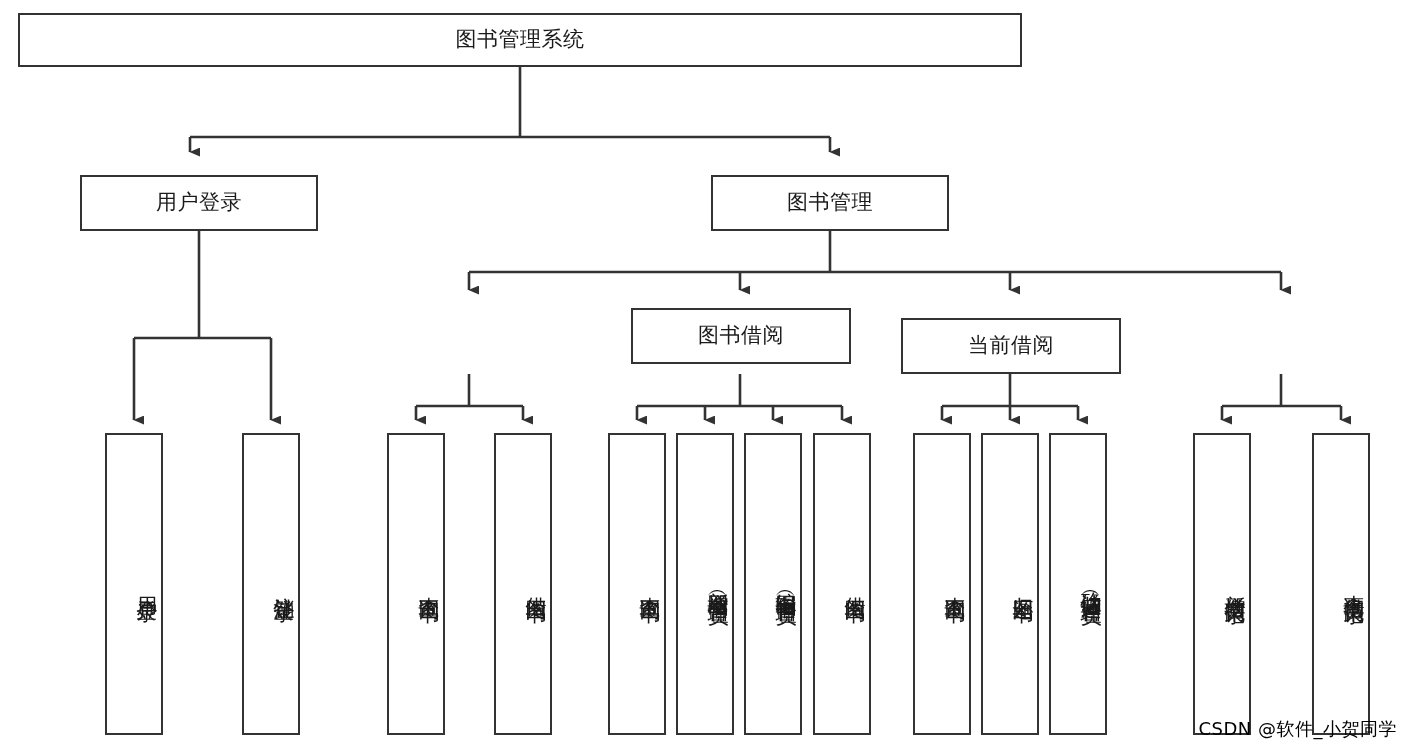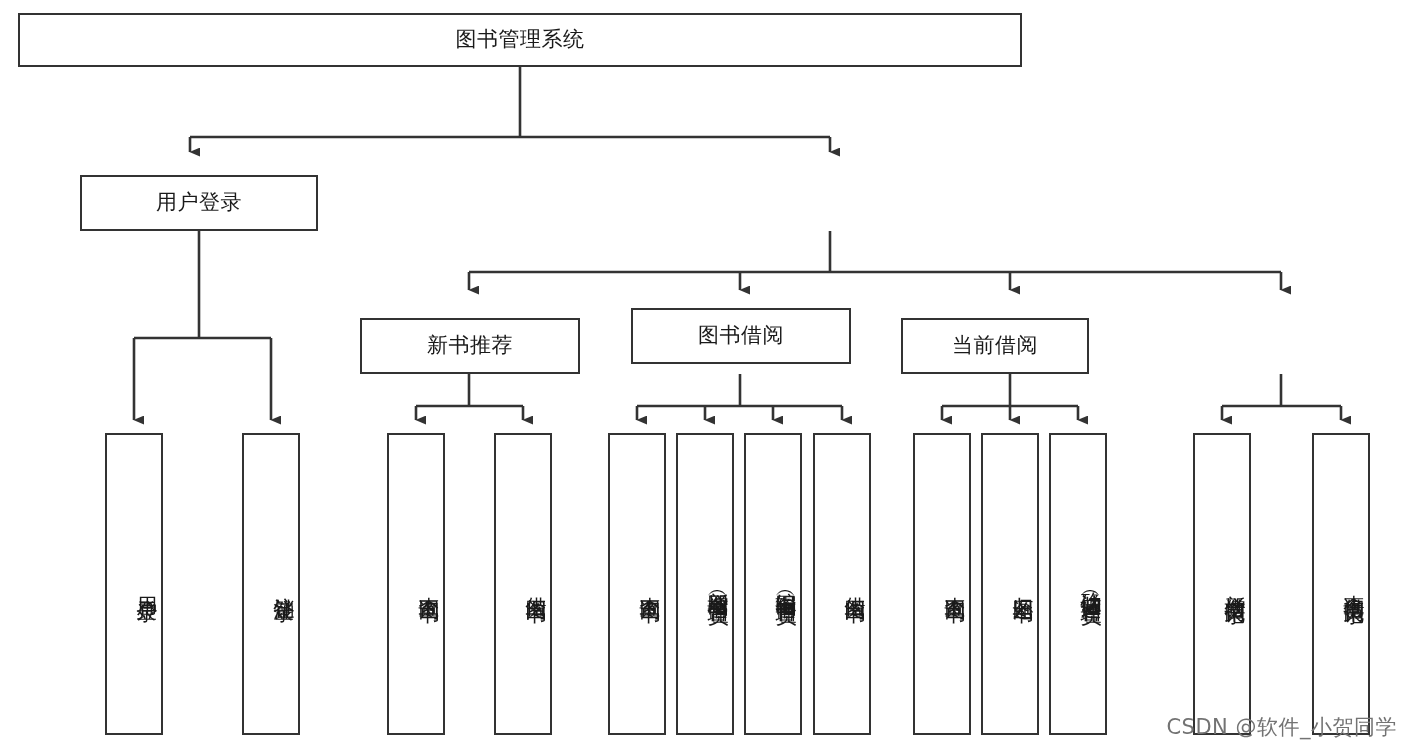--- a/index.html
+++ b/index.html
@@ -54,22 +54,22 @@
     justify-content: center;
   }
   .node .label {
     display: block;
     text-align: center;
   }
   #watermark {
     position: absolute;
     right: 8px;
     bottom: 6px;
-    font-size: 21px;
-    color: #737373;
+    font-size: 18px;
+    color: #000000;
     letter-spacing: 0.5px;
     white-space: nowrap;
     user-select: none;
   }
 </style>
 </head>
 <body>
 
 <div id="diagram-root">
 
@@ -124,28 +124,28 @@
     </g>
   </svg>
 
   <div class="node horizontal" style="left:18px; top:13px; width:1004px; height:54px;">
     <span class="label">图书管理系统</span>
   </div>
 
   <div class="node horizontal" style="left:80px; top:175px; width:238px; height:56px;">
     <span class="label">用户登录</span>
   </div>
+  <div class="node horizontal" style="left:711px; top:175px; width:238px; height:56px;">
+    <span class="label">图书管理</span>
+  </div>
 
-  <div class="node horizontal" style="left:360px; top:318px; width:220px; height:56px;">
-    <span class="label">新书推荐</span>
-  </div>
   <div class="node horizontal" style="left:631px; top:308px; width:220px; height:56px;">
     <span class="label">图书借阅</span>
   </div>
-  <div class="node horizontal" style="left:901px; top:318px; width:188px; height:56px;">
+  <div class="node horizontal" style="left:901px; top:318px; width:220px; height:56px;">
     <span class="label">当前借阅</span>
   </div>
 
   <div class="node vertical" style="left:105px; top:433px; width:58px; height:302px;">
     <span class="label">用户登录</span>
   </div>
   <div class="node vertical" style="left:242px; top:433px; width:58px; height:302px;">
     <span class="label">注销登录</span>
   </div>
 

